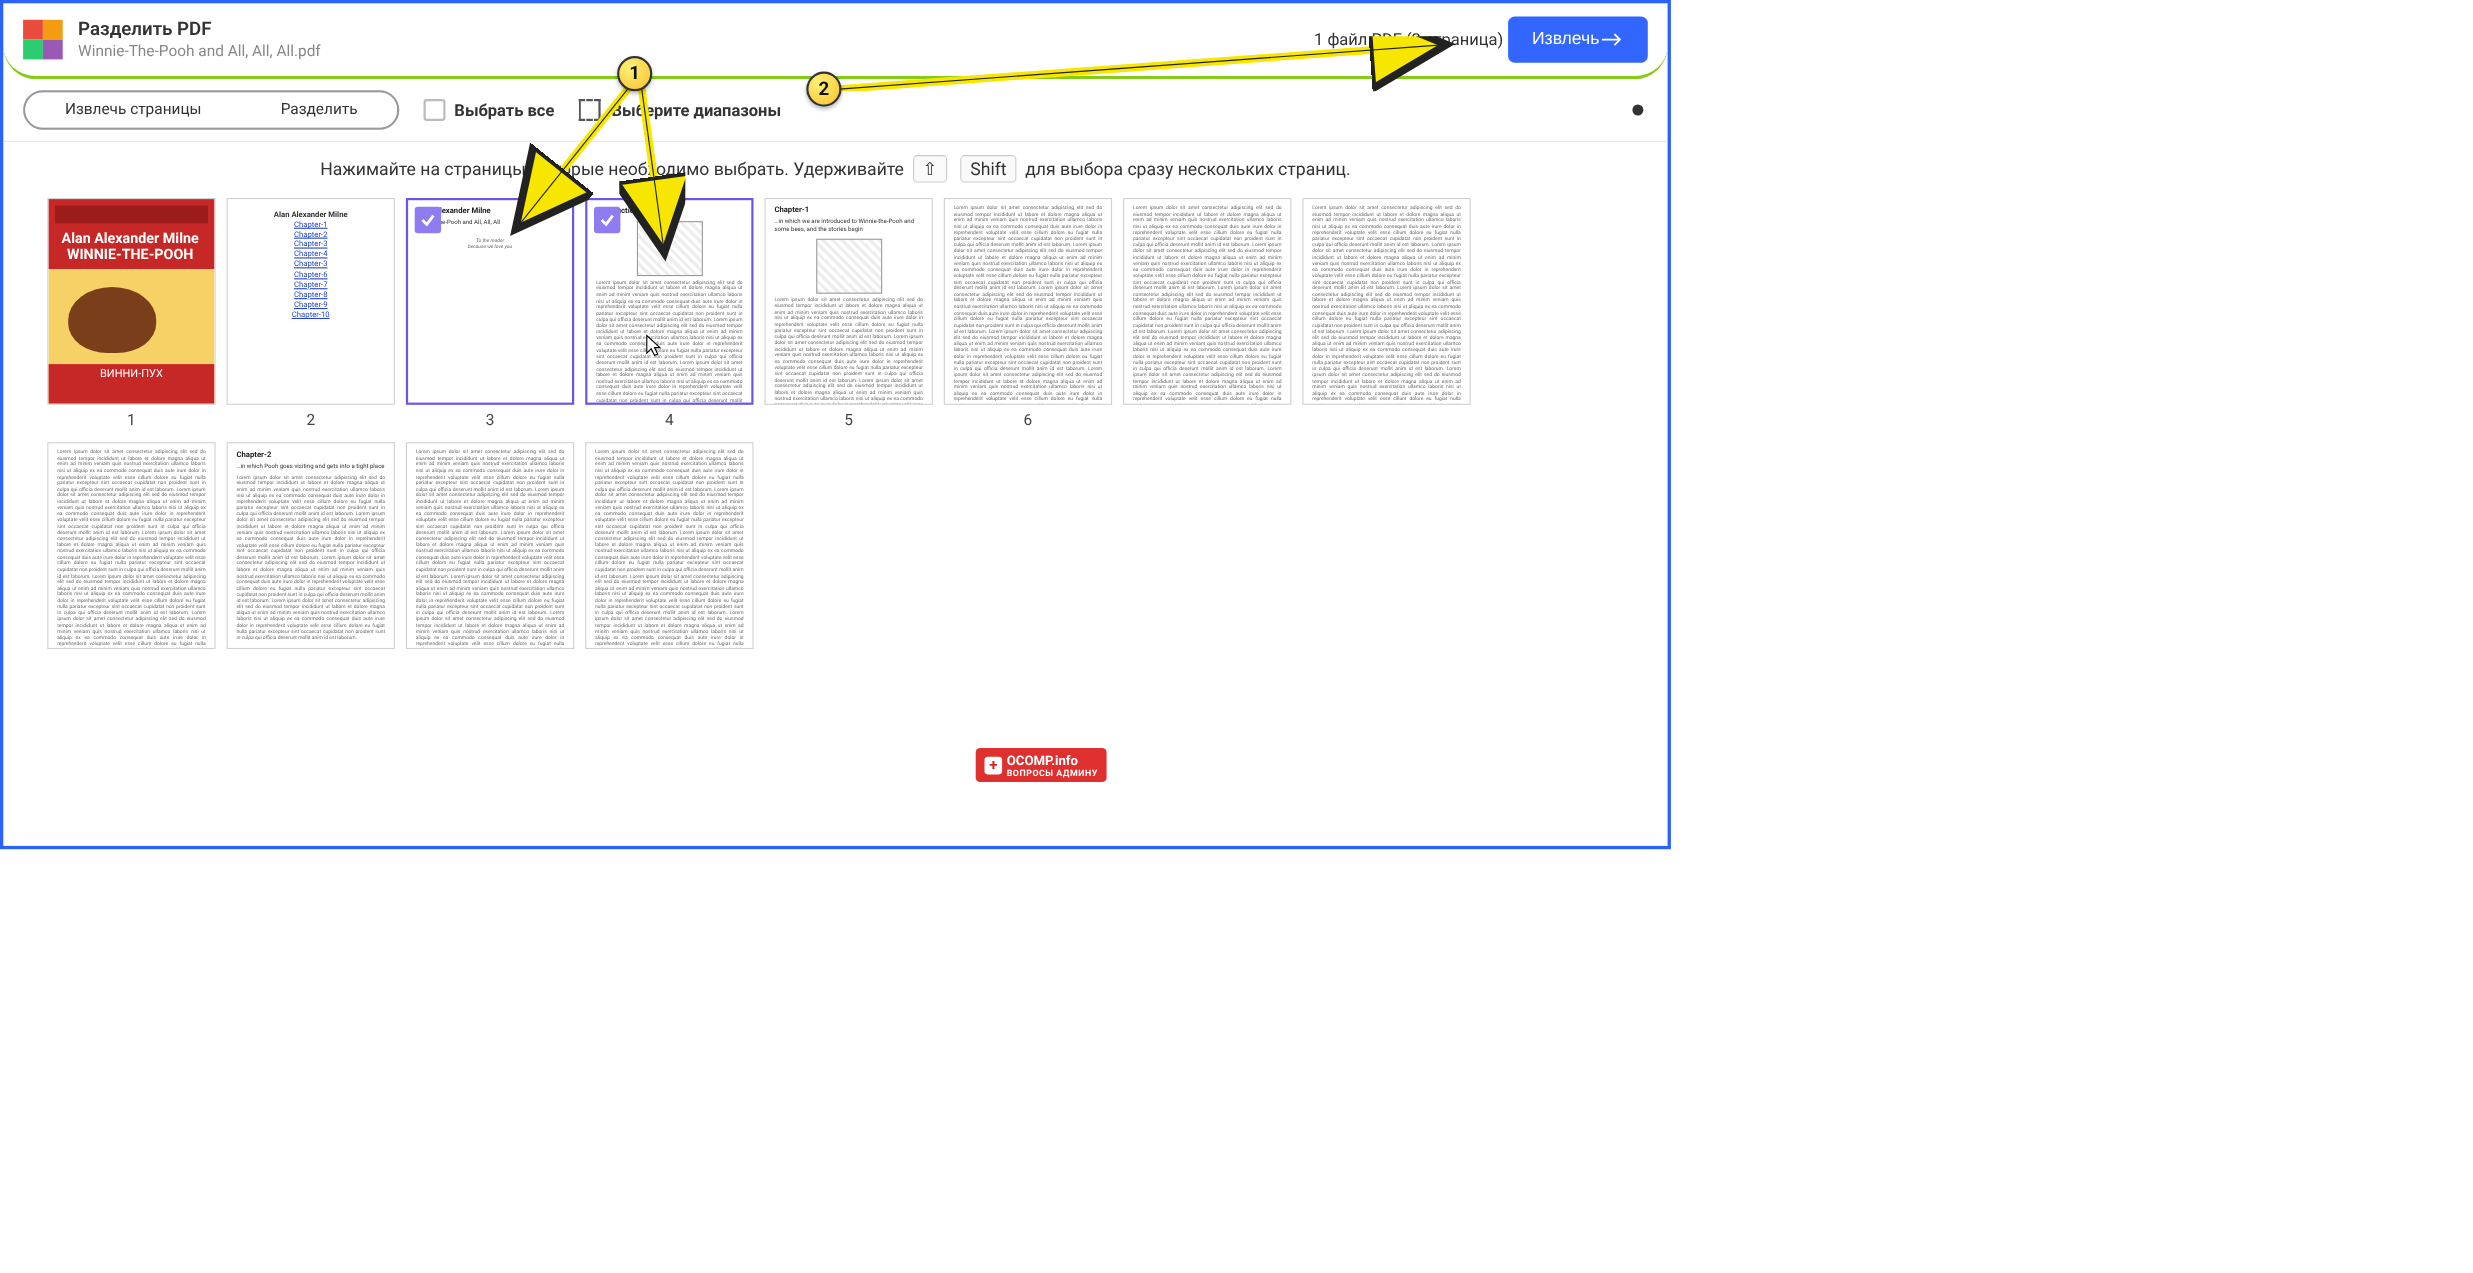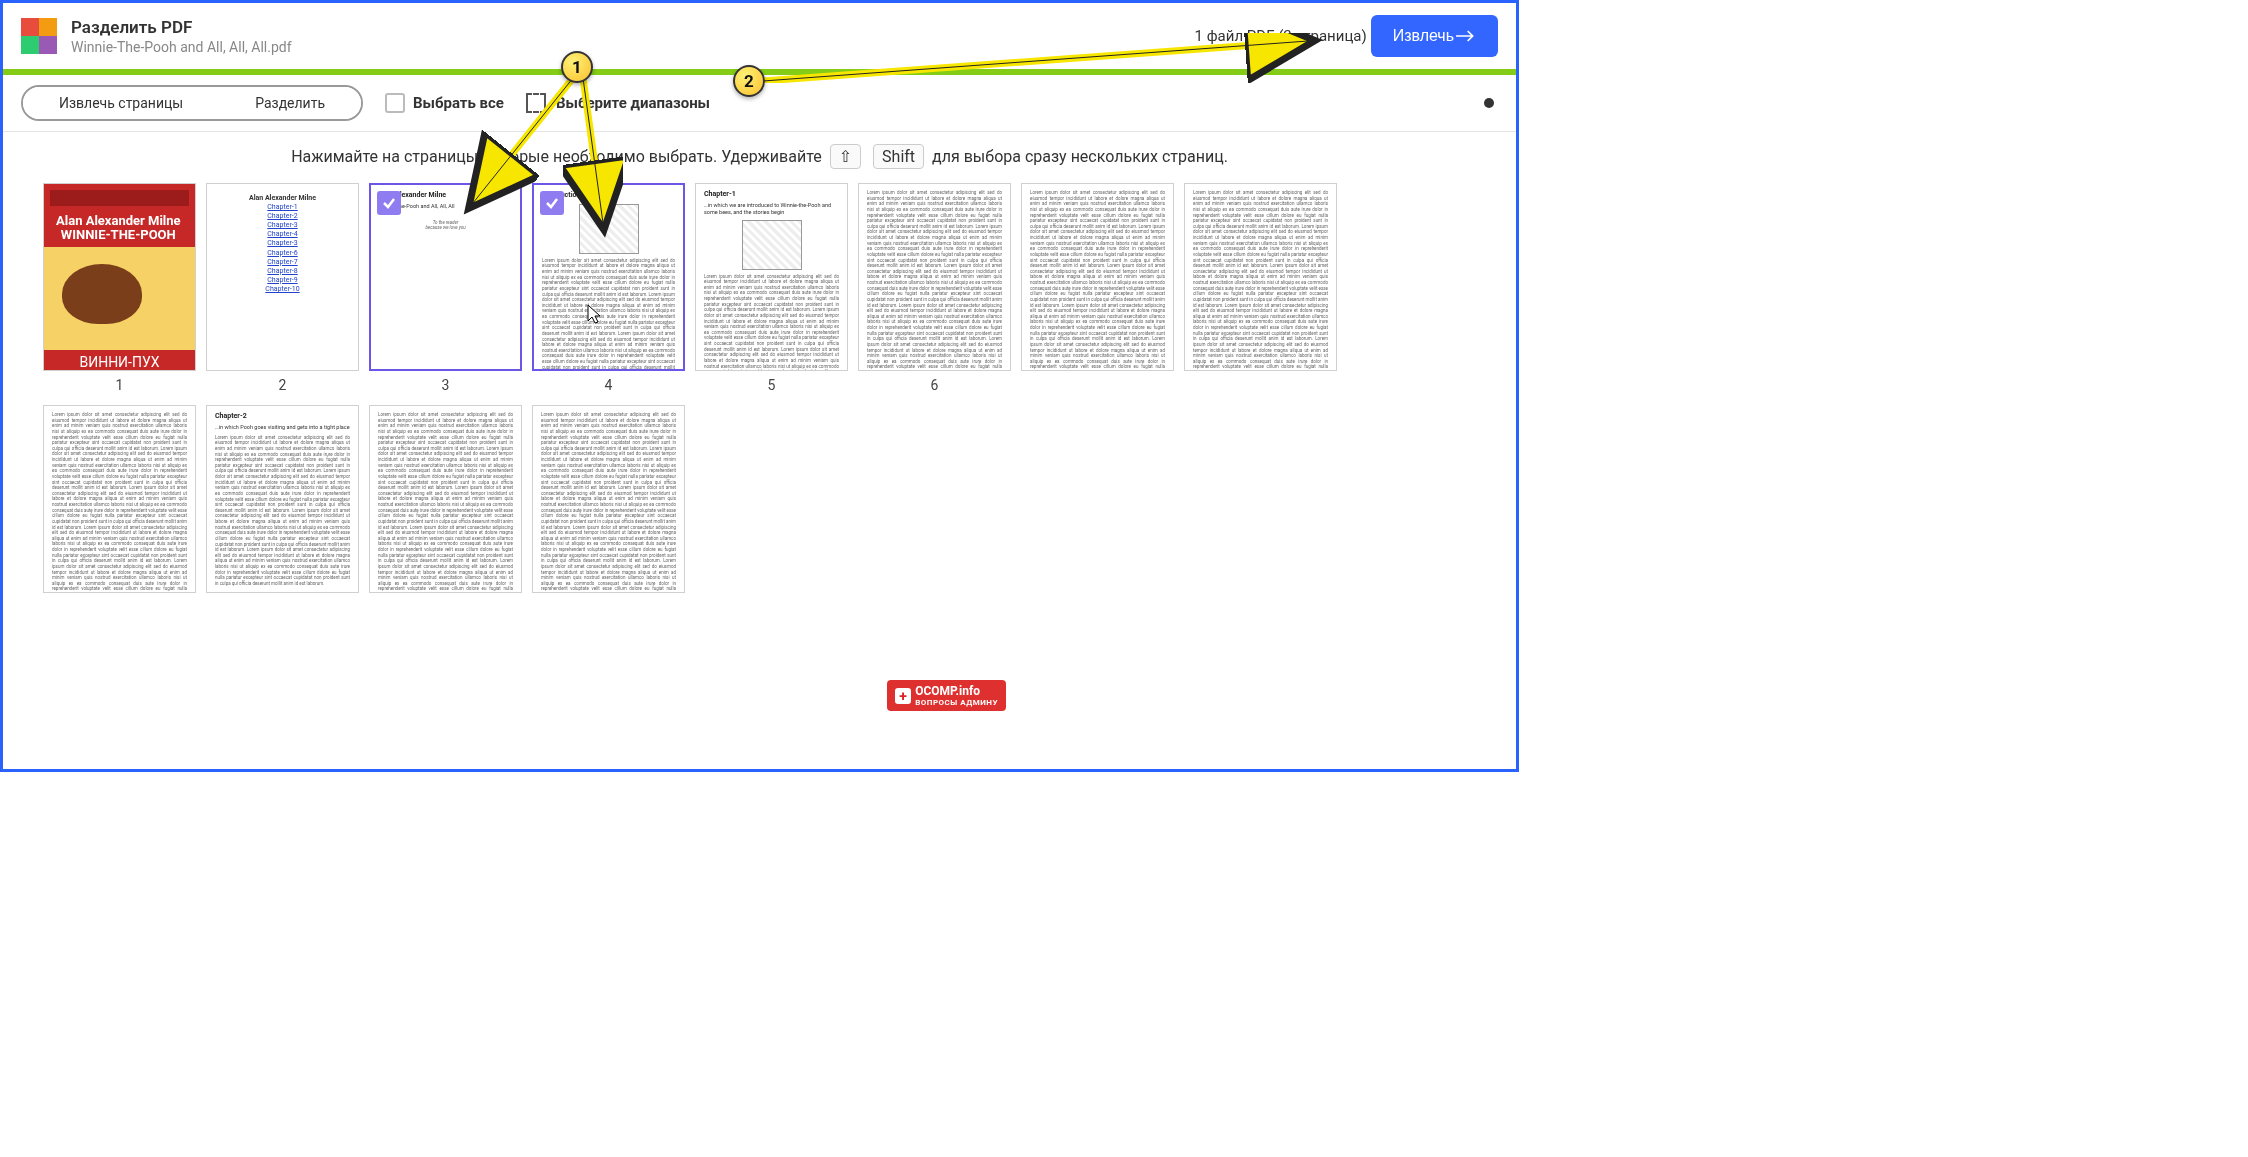--- a/index.html
+++ b/index.html
@@ -9,21 +9,22 @@
   border: 3px solid #2962ff;
   width: 1519px;
   height: 772px;
   overflow: hidden;
   position: relative;
 }
 .header {
   display: flex;
   align-items: center;
   padding: 12px 18px;
-  border-bottom: 6px solid #84cc16;
+  border-bottom: 3px solid #84cc16;
+  border-radius: 30px;
 }
 .logo {
   width: 36px;
   height: 36px;
   display: grid;
   grid-template-columns: 1fr 1fr;
   grid-template-rows: 1fr 1fr;
   margin-right: 14px;
 }
 .logo > div:nth-child(1){background:#e74c3c}
@@ -102,21 +103,21 @@
   background: #8e7cf0; border-radius: 3px; display: flex; align-items: center; justify-content: center;
 }
 .check-badge svg { width: 14px; height: 14px; }
 .page-num { font-size: 14px; color: #444; margin-top: 6px; }
 
 
 .cover { background: linear-gradient(#c62828 0 34%, #f5d166 34% 100%); position: absolute; inset: 0; }
 .cover .bar { position:absolute; top:6px; left:6px; right:6px; height:16px; background:#9c1b1b; }
 .cover .title { position:absolute; top:30px; left:12px; color:#fff; font-weight: bold; font-size:13px; line-height:1.1; }
 .cover .blob { position:absolute; bottom:46px; left:18px; width:80px; height:60px; background:#7a3e1a; border-radius:50% 50% 45% 45%; }
-.cover .footer { position:absolute; bottom:0; left:0; right:0; height:20px; background:#c62828; color:#fff; font-size:14px; text-align:center; padding-top:4px;}
+.cover .footer { position:absolute; bottom:0; left:0; right:0; height:36px; background:#c62828; color:#fff; font-size:10px; text-align:center; padding-top:4px;}
 .toc { padding: 10px; font-size: 7px; color:#2244cc; line-height:1.3; }
 .toc div { text-decoration: underline; }
 .text-page { padding: 6px 8px; font-size: 4.5px; color:#666; line-height:1.25; text-align: justify;}
 .text-page .h { font-size: 7px; font-weight: bold; color:#222; margin-bottom:3px; text-align:left;}
 .text-page .sub { font-size:5.5px; color:#333; margin-bottom:4px; text-align:left;}
 .text-page p { margin-bottom: 3px; }
 .illus { width:60px; height:50px; border:1px solid #999; margin:4px auto; background: repeating-linear-gradient(45deg,#eee,#eee 3px,#fff 3px,#fff 6px);}
 
 
 .anno-badge {

